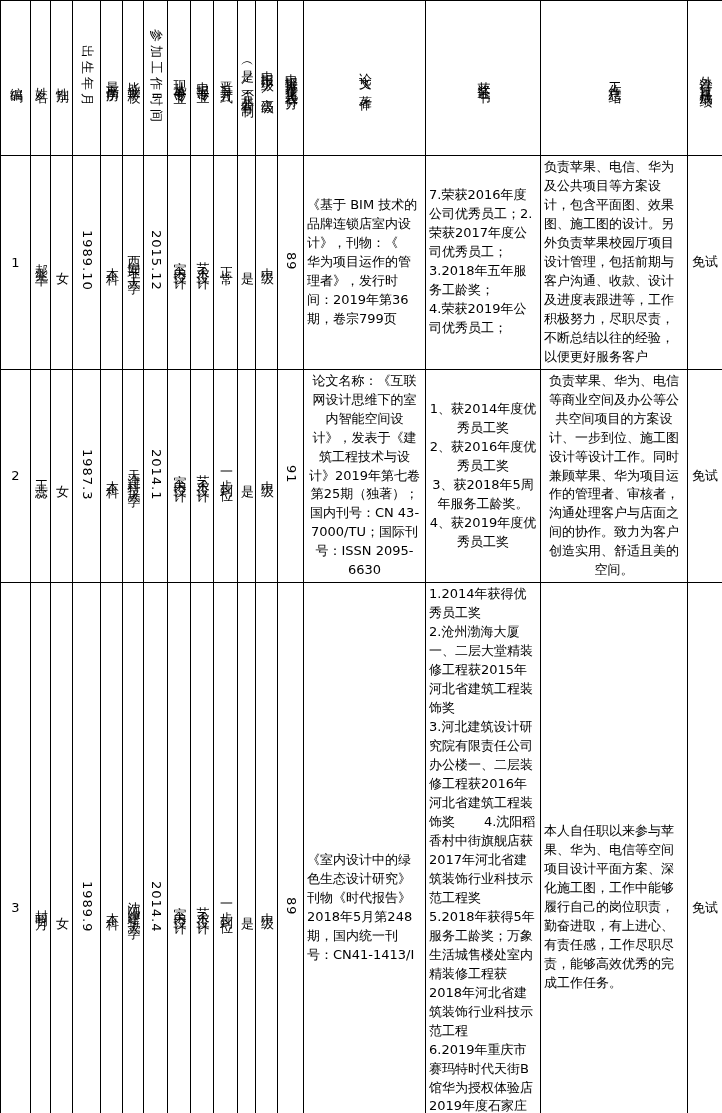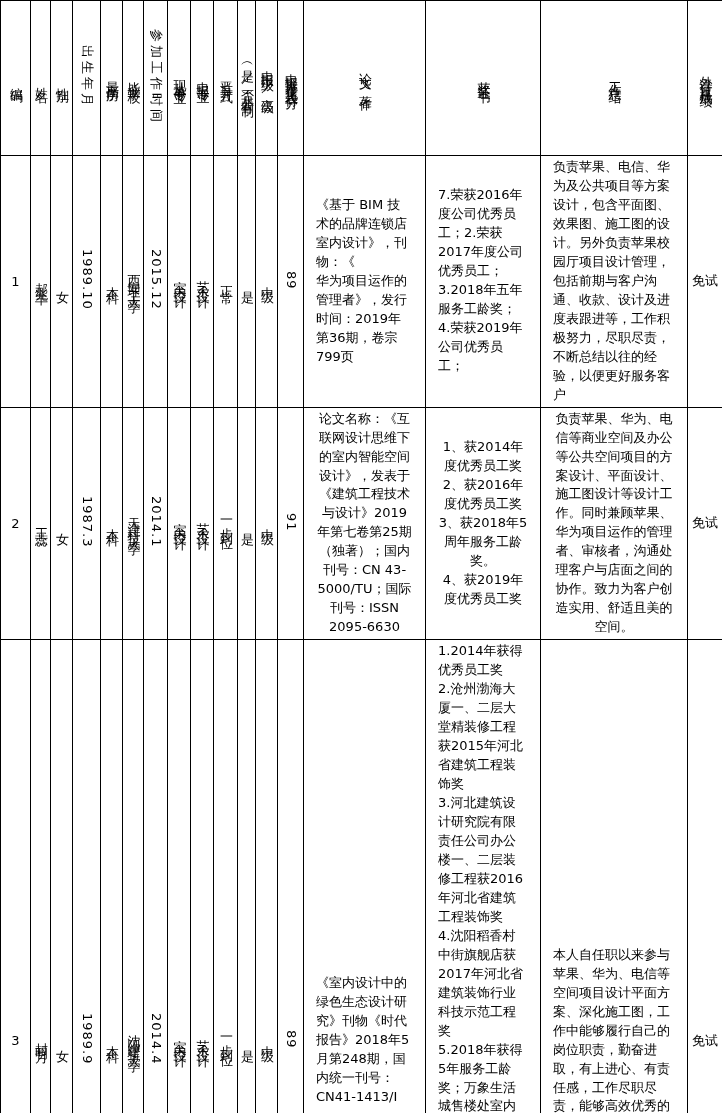--- a/index.html
+++ b/index.html
@@ -32,21 +32,21 @@
     line-height: 1.15;
     white-space: pre-line;
   }
   th .v { letter-spacing: 3px; }
   
   .rot { text-orientation: sideways; letter-spacing: 1px; }
   .num { letter-spacing: 1px; }
   
   td.txt {
     text-align: left;
-    padding: 2px 12px;
+    padding: 2px 3px;
     white-space: pre-wrap;
     overflow-wrap: break-word;
     line-height: 1.46;
   }
   td.txt.center { text-align: center; }
 </style>
 </head>
 <body>
 
 <table class="sheet">
@@ -119,26 +119,26 @@
       <td><span class="v num">1987.3</span></td>
       <td><span class="v">本科</span></td>
       <td><span class="v">天津科技大学</span></td>
       <td><span class="v num">2014.1</span></td>
       <td><span class="v">室内设计</span></td>
       <td><span class="v">艺术设计</span></td>
       <td><span class="v">一步到位</span></td>
       <td><span class="v">是</span></td>
       <td><span class="v">中级</span></td>
       <td><span class="v num">91</span></td>
-      <td class="txt center">论文名称：《互联网设计思维下的室内智能空间设计》，发表于《建筑工程技术与设计》2019年第七卷第25期（独著）；国内刊号：CN 43-5000/TU；国际刊号：ISSN 2095-6630</td>
+      <td class="txt center">论文名称：《互联网设计思维下的室内智能空间设计》，发表于《建筑工程技术与设计》2019年第七卷第25期（独著）；国内刊号：CN 43-7000/TU；国际刊号：ISSN 2095-6630</td>
       <td class="txt center">1、获2014年度优秀员工奖
 2、获2016年度优秀员工奖
 3、获2018年5周年服务工龄奖。
 4、获2019年度优秀员工奖</td>
-      <td class="txt center">负责苹果、华为、电信等商业空间及办公等公共空间项目的方案设计、平面设计、施工图设计等设计工作。同时兼顾苹果、华为项目运作的管理者、审核者，沟通处理客户与店面之间的协作。致力为客户创造实用、舒适且美的空间。</td>
+      <td class="txt center">负责苹果、华为、电信等商业空间及办公等公共空间项目的方案设计、一步到位、施工图设计等设计工作。同时兼顾苹果、华为项目运作的管理者、审核者，沟通处理客户与店面之间的协作。致力为客户创造实用、舒适且美的空间。</td>
       <td>免试</td>
     </tr>
     <tr style="height:548px">
       <td>3</td>
       <td><span class="v">封明月</span></td>
       <td><span class="v">女</span></td>
       <td><span class="v num">1989.9</span></td>
       <td><span class="v">本科</span></td>
       <td><span class="v">沈阳建筑大学</span></td>
       <td><span class="v num">2014.4</span></td>

